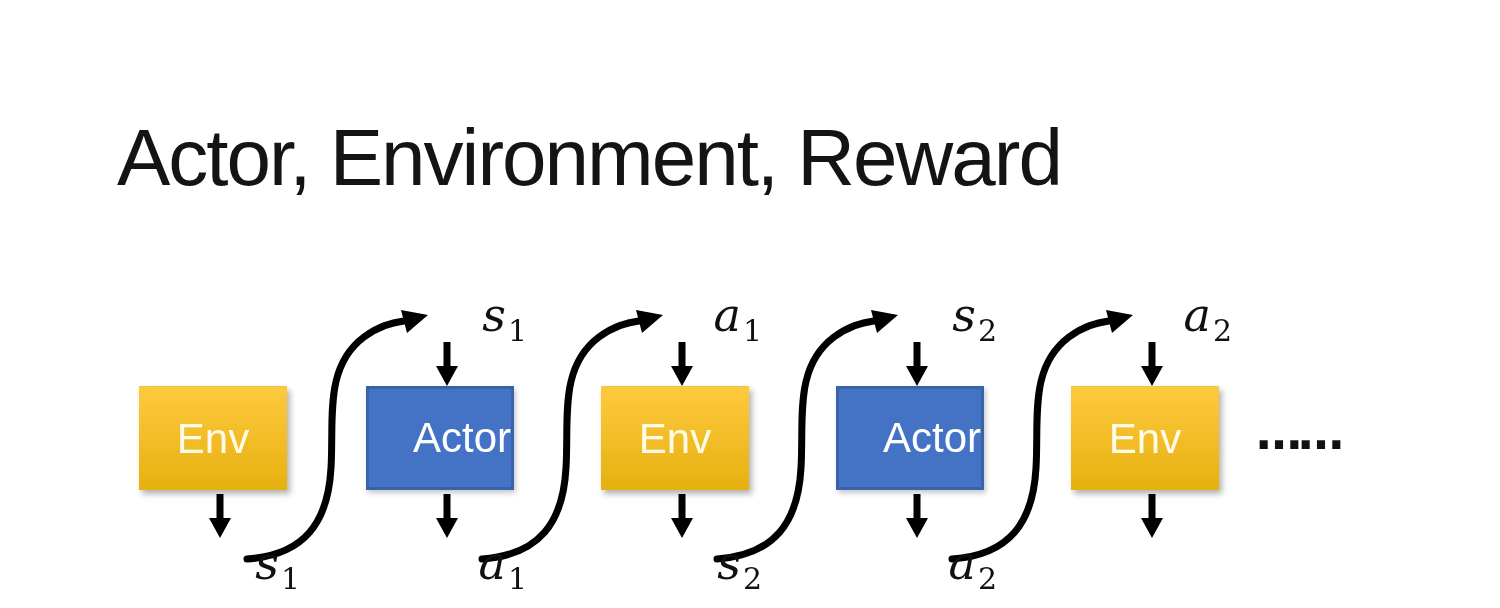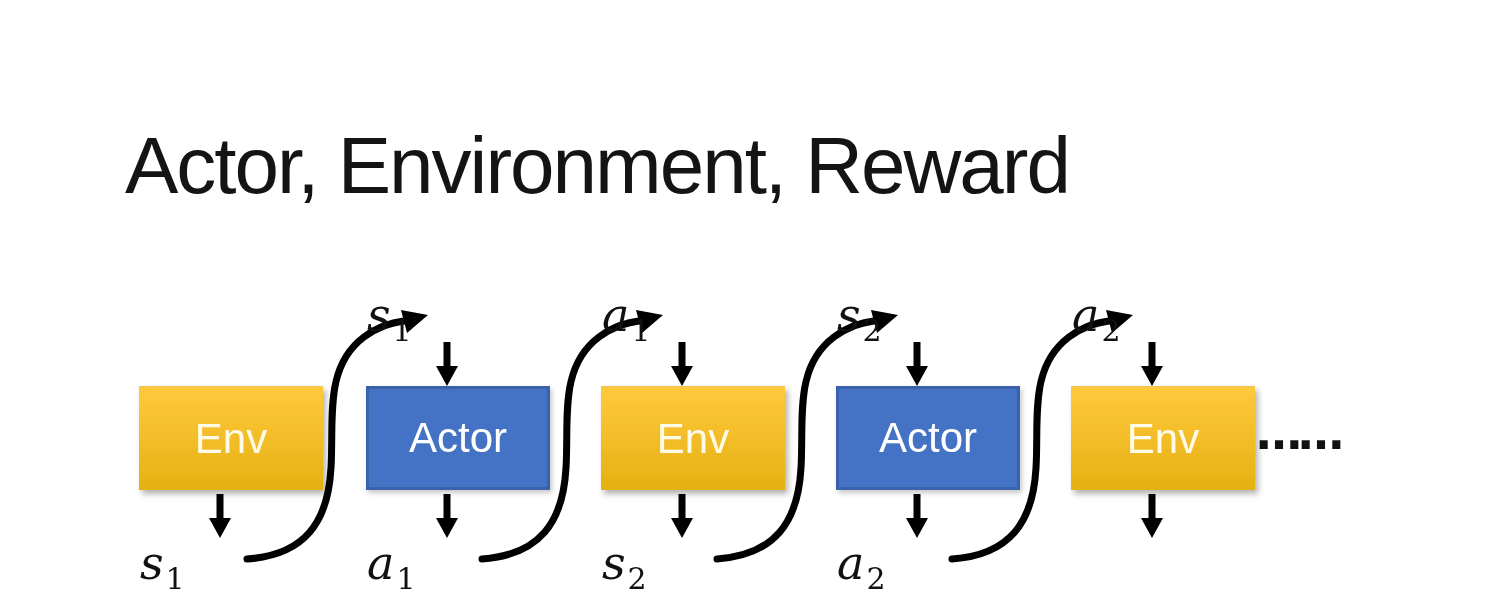--- a/index.html
+++ b/index.html
@@ -8,62 +8,63 @@
     width: 1500px;
     height: 608px;
     background: #ffffff;
     overflow: hidden;
     font-family: "Liberation Sans", sans-serif;
   }
   .title {
     position: absolute;
     left: 117px;
     top: 112px;
-    margin: 8px;
+    margin: 0;
     font-family: "Liberation Sans", sans-serif;
     font-size: 80px;
     font-weight: 300;
     letter-spacing: -2px;
     color: #141414;
     white-space: nowrap;
   }
   .arrows-layer {
     position: absolute;
     left: 0; top: 0;
     width: 1500px; height: 608px;
     color: var(--arrow, #000);
   }
   .box {
     position: absolute;
     top: 386px;
-    width: 184px;
+    width: 148px;
     height: 104px;
     display: flex;
     align-items: center;
     justify-content: center;
     font-size: 42px;
     box-sizing: border-box;
   }
   .box-env {
     background: linear-gradient(180deg, var(--env_top, #FFC93E) 0%, var(--env_bottom, #E5B110) 100%);
     color: var(--env_text, #FFFBE8);
     box-shadow: 3px 4px 6px rgba(0,0,0,0.30);
     border-top: 1px solid rgba(255,255,255,0.25);
   }
   .box-actor {
     background: var(--actor_fill, #4472C4);
     color: var(--actor_text, #FFFFFF);
     border: 3px solid var(--actor_border, #3A62AB);
     box-shadow: 2px 3px 5px rgba(0,0,0,0.22);
+    justify-content: flex-end;
   }
   .mlabel {
     position: absolute;
     width: 160px;
     height: 54px;
-    text-align: left;
+    text-align: right;
     font-family: "DejaVu Serif", serif;
     font-size: 46px;
     color: var(--label_color, #111111);
     line-height: 50px;
     white-space: nowrap;
   }
   .mlabel .base { font-style: italic; }
   .mlabel sub {
     font-style: normal;
     font-size: 30px;

